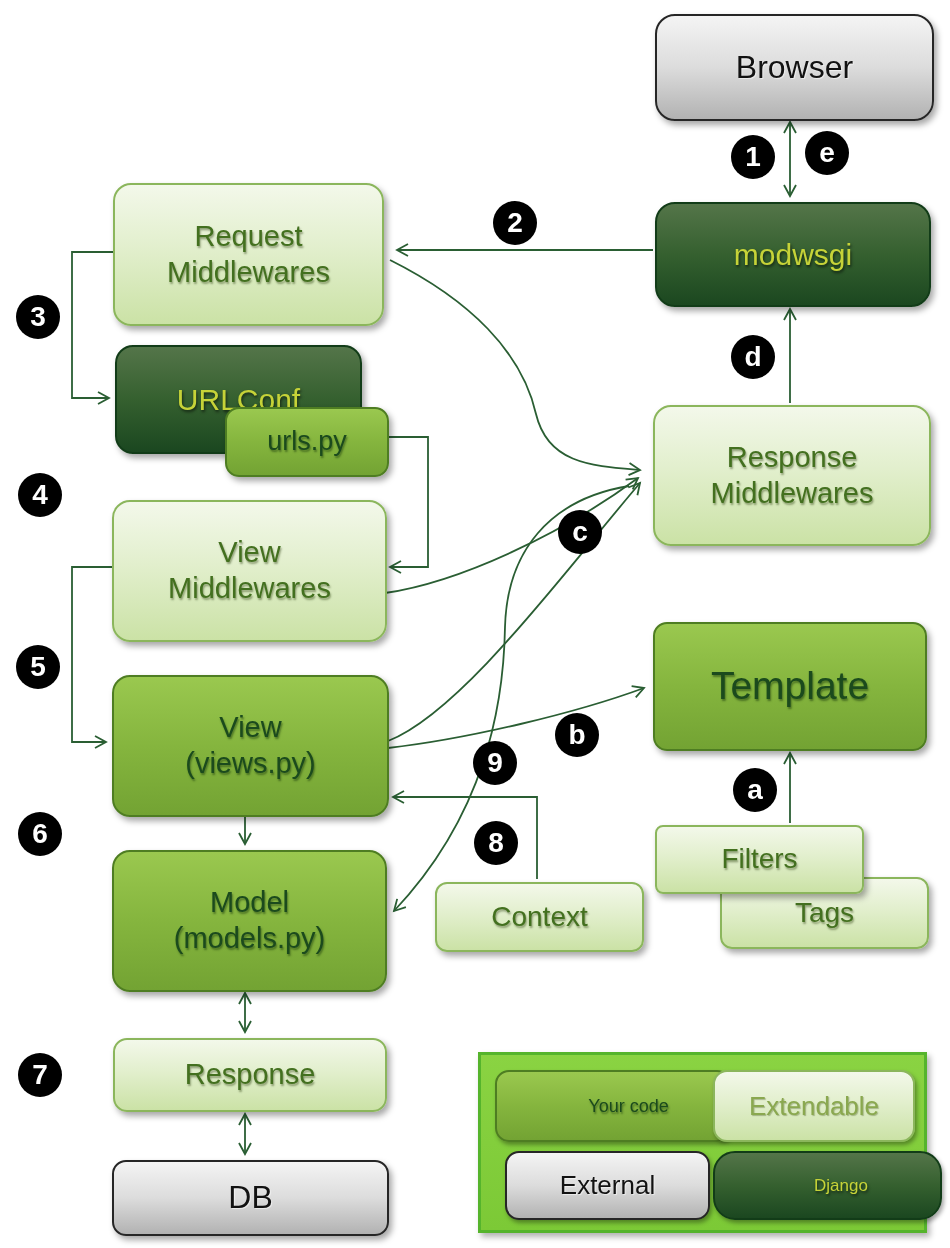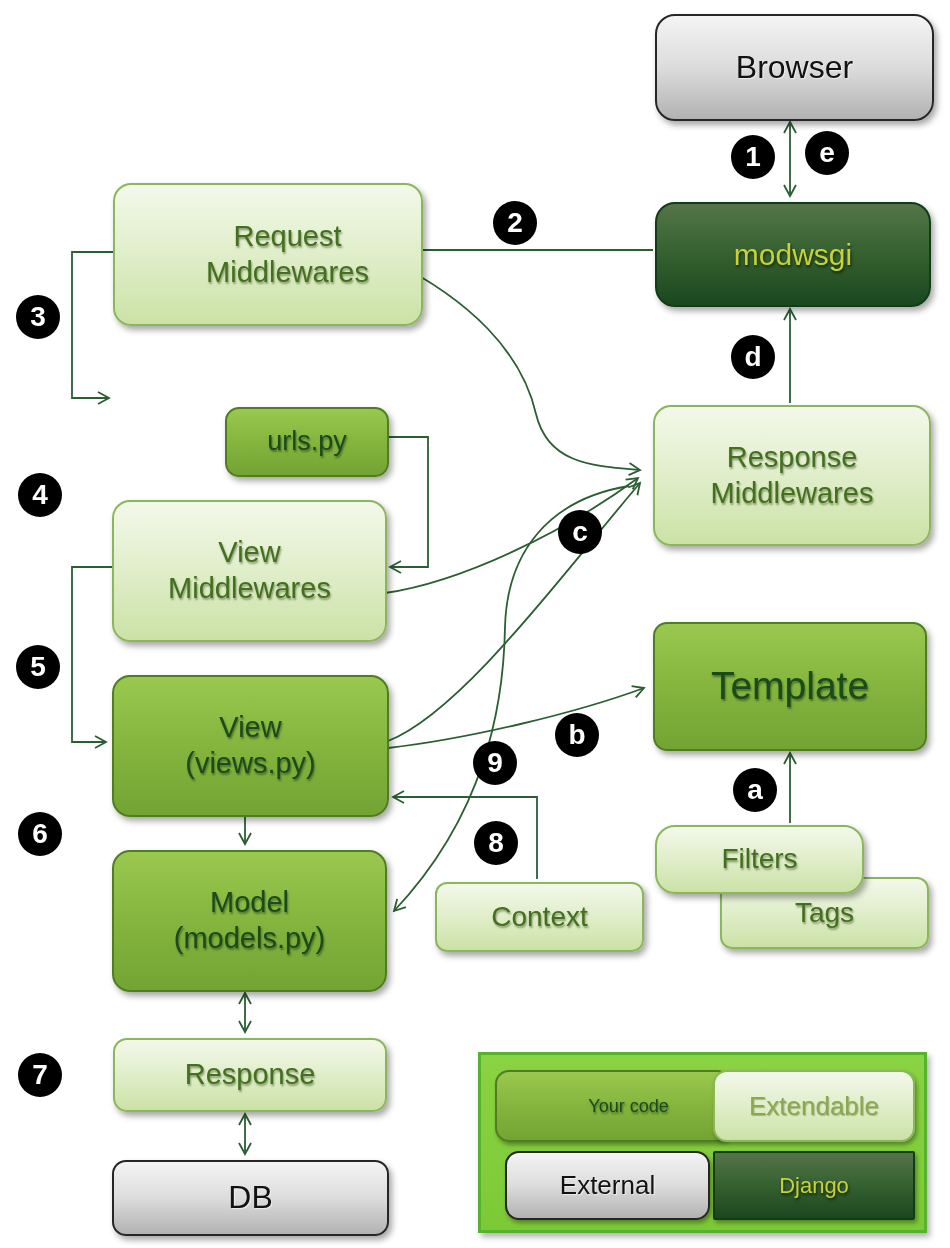--- a/index.html
+++ b/index.html
@@ -80,23 +80,26 @@
       <path d="M388,748 C468,739 576,713 644,688" marker-end="url(#v)"></path>
     </g>
   </svg>
 
   <div class="box b-gray" style="left:655px;top:14px;width:275px;height:103px;border-radius:20px;font-size:32px;align-items:center;">
     <span class="lbl">Browser</span>
   </div>
   <div class="box b-dark" style="left:655px;top:202px;width:272px;height:101px;border-radius:20px;font-size:30px;">
     <span class="lbl">modwsgi</span>
   </div>
-  <div class="box b-light" style="left:113px;top:183px;width:267px;height:139px;border-radius:18px;font-size:29px;padding-left:39px;">
+  <div class="box b-light" style="left:113px;top:183px;width:267px;height:139px;border-radius:18px;font-size:29px;">
     <span class="lbl">Request
 Middlewares</span>
+  </div>
+  <div class="box b-dark" style="left:115px;top:345px;width:243px;height:105px;border-radius:18px;font-size:30px;z-index:2;">
+    <span class="lbl">URLConf</span>
   </div>
   <div class="box b-mid" style="left:225px;top:407px;width:160px;height:66px;border-radius:14px;font-size:27px;z-index:3;">
     <span class="lbl">urls.py</span>
   </div>
   <div class="box b-light" style="left:112px;top:500px;width:271px;height:138px;border-radius:18px;font-size:29px;">
     <span class="lbl">View
 Middlewares</span>
   </div>
   <div class="box b-mid" style="left:112px;top:675px;width:273px;height:138px;border-radius:18px;font-size:29px;">
     <span class="lbl">View
@@ -115,21 +118,21 @@
   <div class="box b-light" style="left:653px;top:405px;width:274px;height:137px;border-radius:18px;font-size:29px;">
     <span class="lbl">Response
 Middlewares</span>
   </div>
   <div class="box b-mid" style="left:653px;top:622px;width:270px;height:125px;border-radius:14px;font-size:39px;">
     <span class="lbl">Template</span>
   </div>
   <div class="box b-light" style="left:720px;top:877px;width:205px;height:68px;border-radius:12px;font-size:28px;z-index:2;">
     <span class="lbl">Tags</span>
   </div>
-  <div class="box b-light" style="left:655px;top:825px;width:205px;height:65px;border-radius:20px;font-size:28px;z-index:3;">
+  <div class="box b-light" style="left:655px;top:825px;width:205px;height:65px;border-radius:8px;font-size:28px;z-index:3;">
     <span class="lbl">Filters</span>
   </div>
   <div class="box b-light" style="left:435px;top:882px;width:205px;height:66px;border-radius:12px;font-size:28px;">
     <span class="lbl">Context</span>
   </div>
 
   <div class="badge" style="left:731px;top:135px;">
       <span>1</span>
     </div>
   <div class="badge" style="left:805px;top:131px;">
@@ -175,18 +178,18 @@
   <div id="legend">
     <div class="box b-mid" style="left:14px;top:15px;width:201px;height:68px;border-radius:14px;font-size:18px;padding-left:31px;">
       <span class="lbl">Your code</span>
     </div>
     <div class="box b-light" style="left:232px;top:15px;width:198px;height:68px;border-radius:14px;font-size:26px;align-items:center;">
       <span class="lbl ext-text">Extendable</span>
     </div>
     <div class="box b-gray" style="left:24px;top:96px;width:201px;height:65px;border-radius:14px;font-size:26px;">
       <span class="lbl">External</span>
     </div>
-    <div class="box b-dark" style="left:232px;top:96px;width:198px;height:65px;border-radius:2px;font-size:22px;">
+    <div class="box b-dark" style="left:232px;top:96px;width:198px;height:65px;border-radius:22px;font-size:17px;padding-left:27px;">
       <span class="lbl">Django</span>
     </div>
   </div>
 
 </div>
 
 </body></html>

